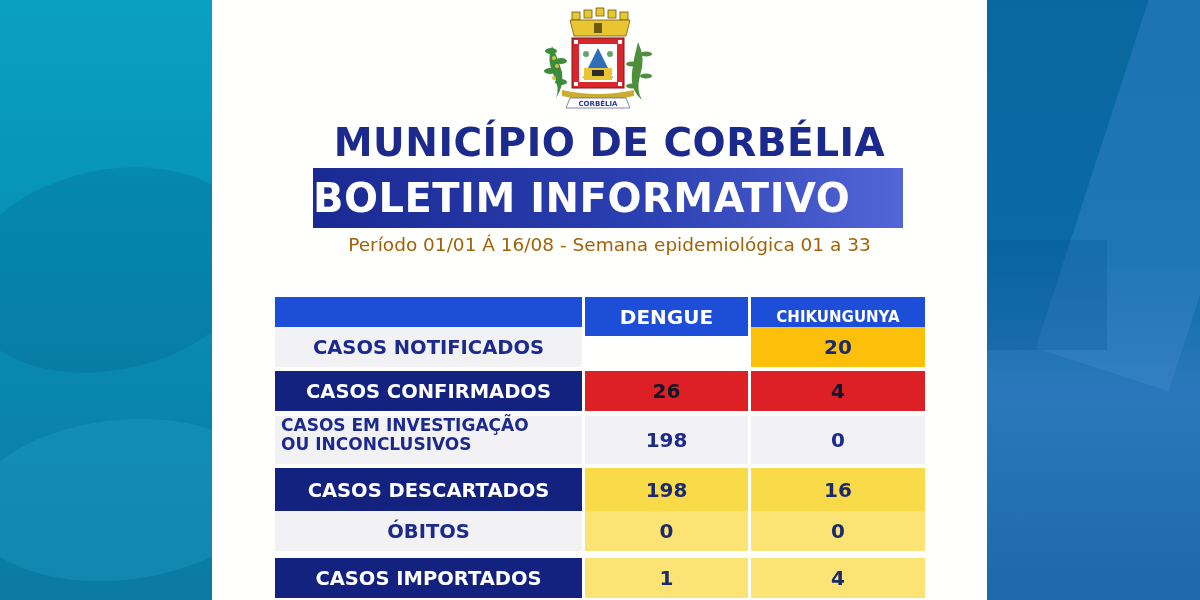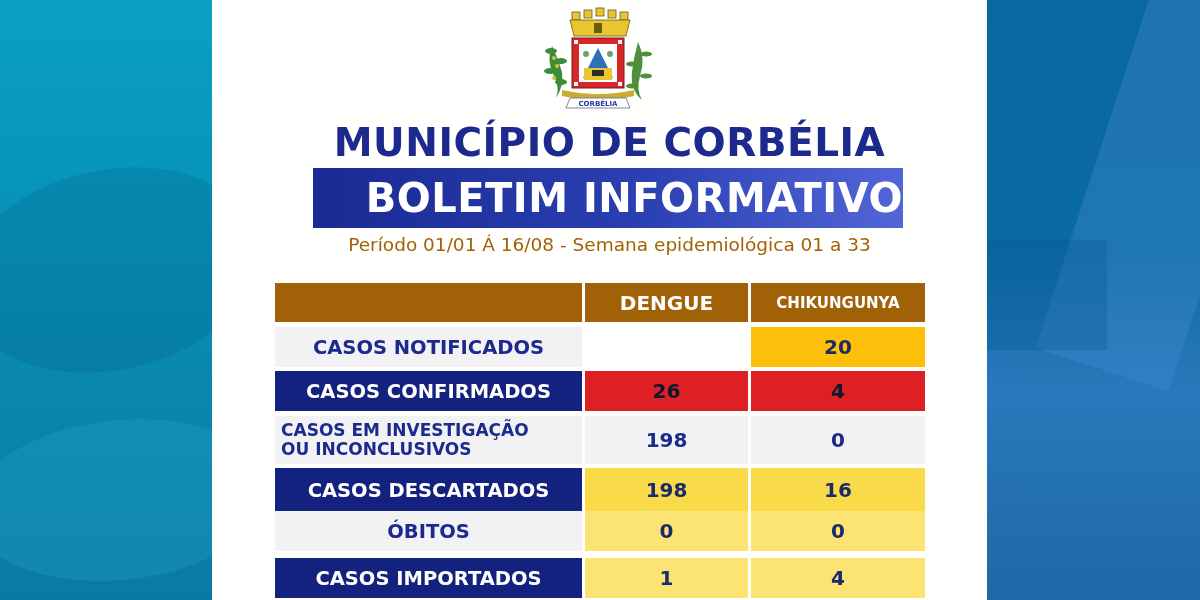--- a/index.html
+++ b/index.html
@@ -42,49 +42,49 @@
   }
 
   .title {
     position: absolute; left: 0; top: 120px; width: 795px; text-align: center;
     font-family: "DejaVu Sans", sans-serif; font-weight: 700; font-size: 39px; letter-spacing: 0.5px;
     color: #1b2a8c;
   }
   .banner {
     position: absolute; left: 101px; top: 168px; width: 590px; height: 60px;
     background: linear-gradient(90deg, #1a2a94 0%, #2a3fb0 55%, #5366d8 100%);
-    color: #ffffff; text-align: right;
+    color: #ffffff; text-align: left;
     font-family: "DejaVu Sans", sans-serif; font-weight: 700; font-size: 40px; line-height: 60px; letter-spacing: 0.5px;
   }
   .subtitle {
     position: absolute; left: 0; top: 234px; width: 795px; text-align: center;
     font-family: "DejaVu Sans", sans-serif; font-size: 18.5px; color: #a16207;
   }
 
   .table { position: absolute; left: 63px; top: 283px; width: 650px; }
   .row { position: absolute; left: 0; width: 650px; }
   .cell {
     position: absolute; top: 0; height: 100%;
     display: flex; align-items: center; justify-content: center;
     font-family: "DejaVu Sans", sans-serif; font-weight: 700;
   }
   .c-label { left: 0; width: 307px; font-size: 19.5px; }
   .c-dengue { left: 310px; width: 163px; font-size: 20px; }
   .c-chik { left: 476px; width: 174px; font-size: 20px; }
 
-  .hdr-dark { background: #a16207; color: #ffffff; }
+  .hdr-dark { background: #1d4ed8; color: #ffffff; margin-top: 14px; }
   .lbl-light { background: #f2f2f4; color: #1b2a8c; }
   .lbl-dark { background: #13217f; color: #ffffff; }
   .val-orange { background: #fcbf0a; color: #1b2a6a; }
   .val-red { background: #dd1f26; color: #0f172a; text-align: center; }
   .val-light { background: #f2f2f4; color: #1b2a8c; }
   .val-yellow { background: #f9db4a; color: #1b2a6a; }
   .val-paleyellow { background: #fbe474; color: #1b2a6a; }
 
-  .two-line { flex-direction: column; align-items: flex-start; justify-content: center; padding-left: 6px; font-size: 17px; line-height: 19px; }
+  .two-line { flex-direction: column; align-items: flex-start; justify-content: flex-start; padding-left: 6px; font-size: 17px; line-height: 19px; }
   .hdr-small { font-size: 15px; }
 </style>
 </head>
 <body>
 
 <div class="bg-left"></div>
 <div class="bg-right"></div>
 
 <div class="panel">
 

